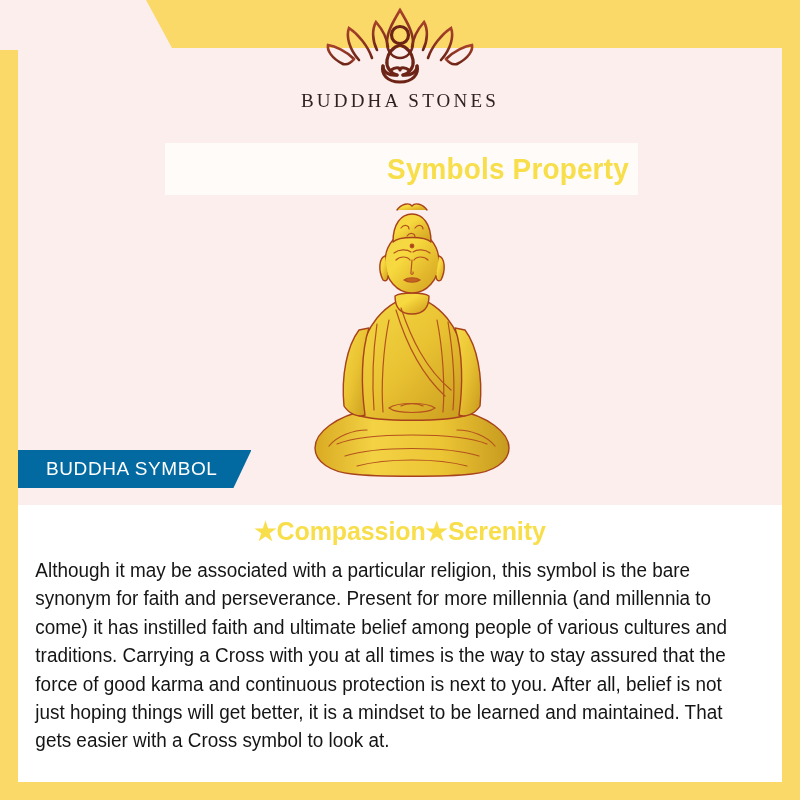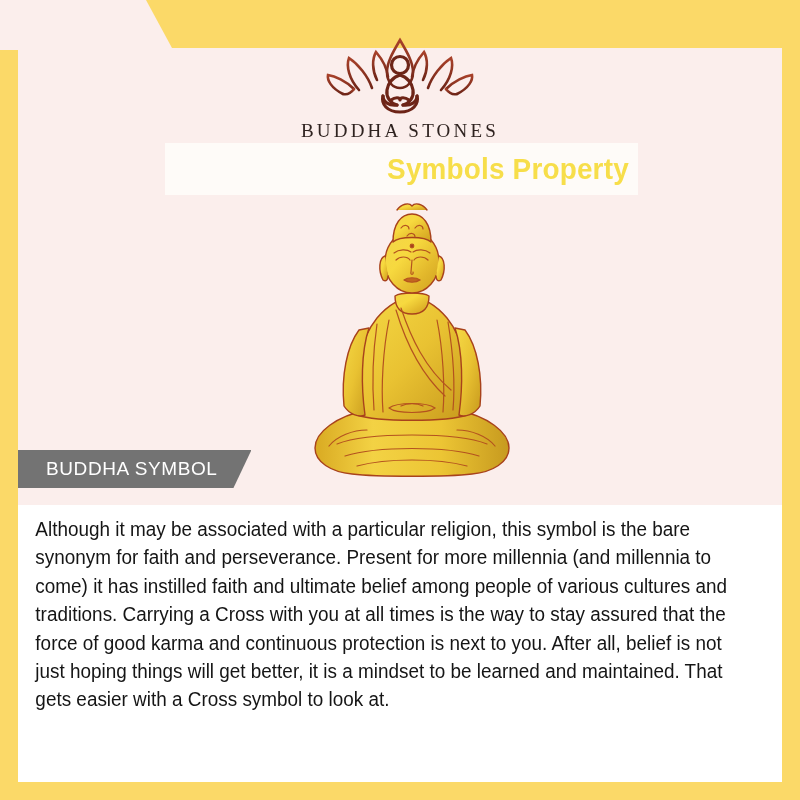--- a/index.html
+++ b/index.html
@@ -48,21 +48,21 @@
     top: 0;
     width: 20px;
     height: 50px;
     background: #fbeeec;
   }
 
   
   .logo-block {
     position: absolute;
     left: 0;
-    top: 32px;
+    top: 2px;
     width: 800px;
     text-align: center;
   }
   .logo-mark {
     display: block;
     margin: 0 auto;
     width: 170px;
     height: 86px;
   }
   .logo-wordmark {
@@ -104,21 +104,21 @@
     height: 295px;
   }
   .buddha-svg { display: block; width: 230px; height: 295px; }
 
   
   .ribbon {
     position: absolute;
     left: 18px;
     top: 450px;
     height: 38px;
-    background: #737373;
+    background: #0369a1;
     padding: 0 34px 0 28px;
     display: flex;
     align-items: center;
     clip-path: polygon(0 0, 100% 0, calc(100% - 18px) 100%, 0 100%);
   }
   .ribbon-text {
     font-size: 19px;
     color: #ffffff;
     letter-spacing: 0.6px;
     white-space: nowrap;
@@ -305,16 +305,19 @@
         <path d="M198 246 C190 236 174 230 160 230"></path>
       </g>
     </svg>
   </div>
 
   <div class="ribbon">
     <span class="ribbon-text">BUDDHA SYMBOL</span>
   </div>
 
   <div class="content-section">
+    <div class="subhead">
+      <span class="star">★</span><span>Compassion</span><span class="star">★</span><span>Serenity</span>
+    </div>
     <p class="body-copy">Although it may be associated with a particular religion, this symbol is the bare synonym for faith and perseverance. Present for more millennia (and millennia to come) it has instilled faith and ultimate belief among people of various cultures and traditions. Carrying a Cross with you at all times is the way to stay assured that the force of good karma and continuous protection is next to you. After all, belief is not just hoping things will get better, it is a mindset to be learned and maintained. That gets easier with a Cross symbol to look at.</p>
   </div>
 
 </div>
 
 </body></html>

